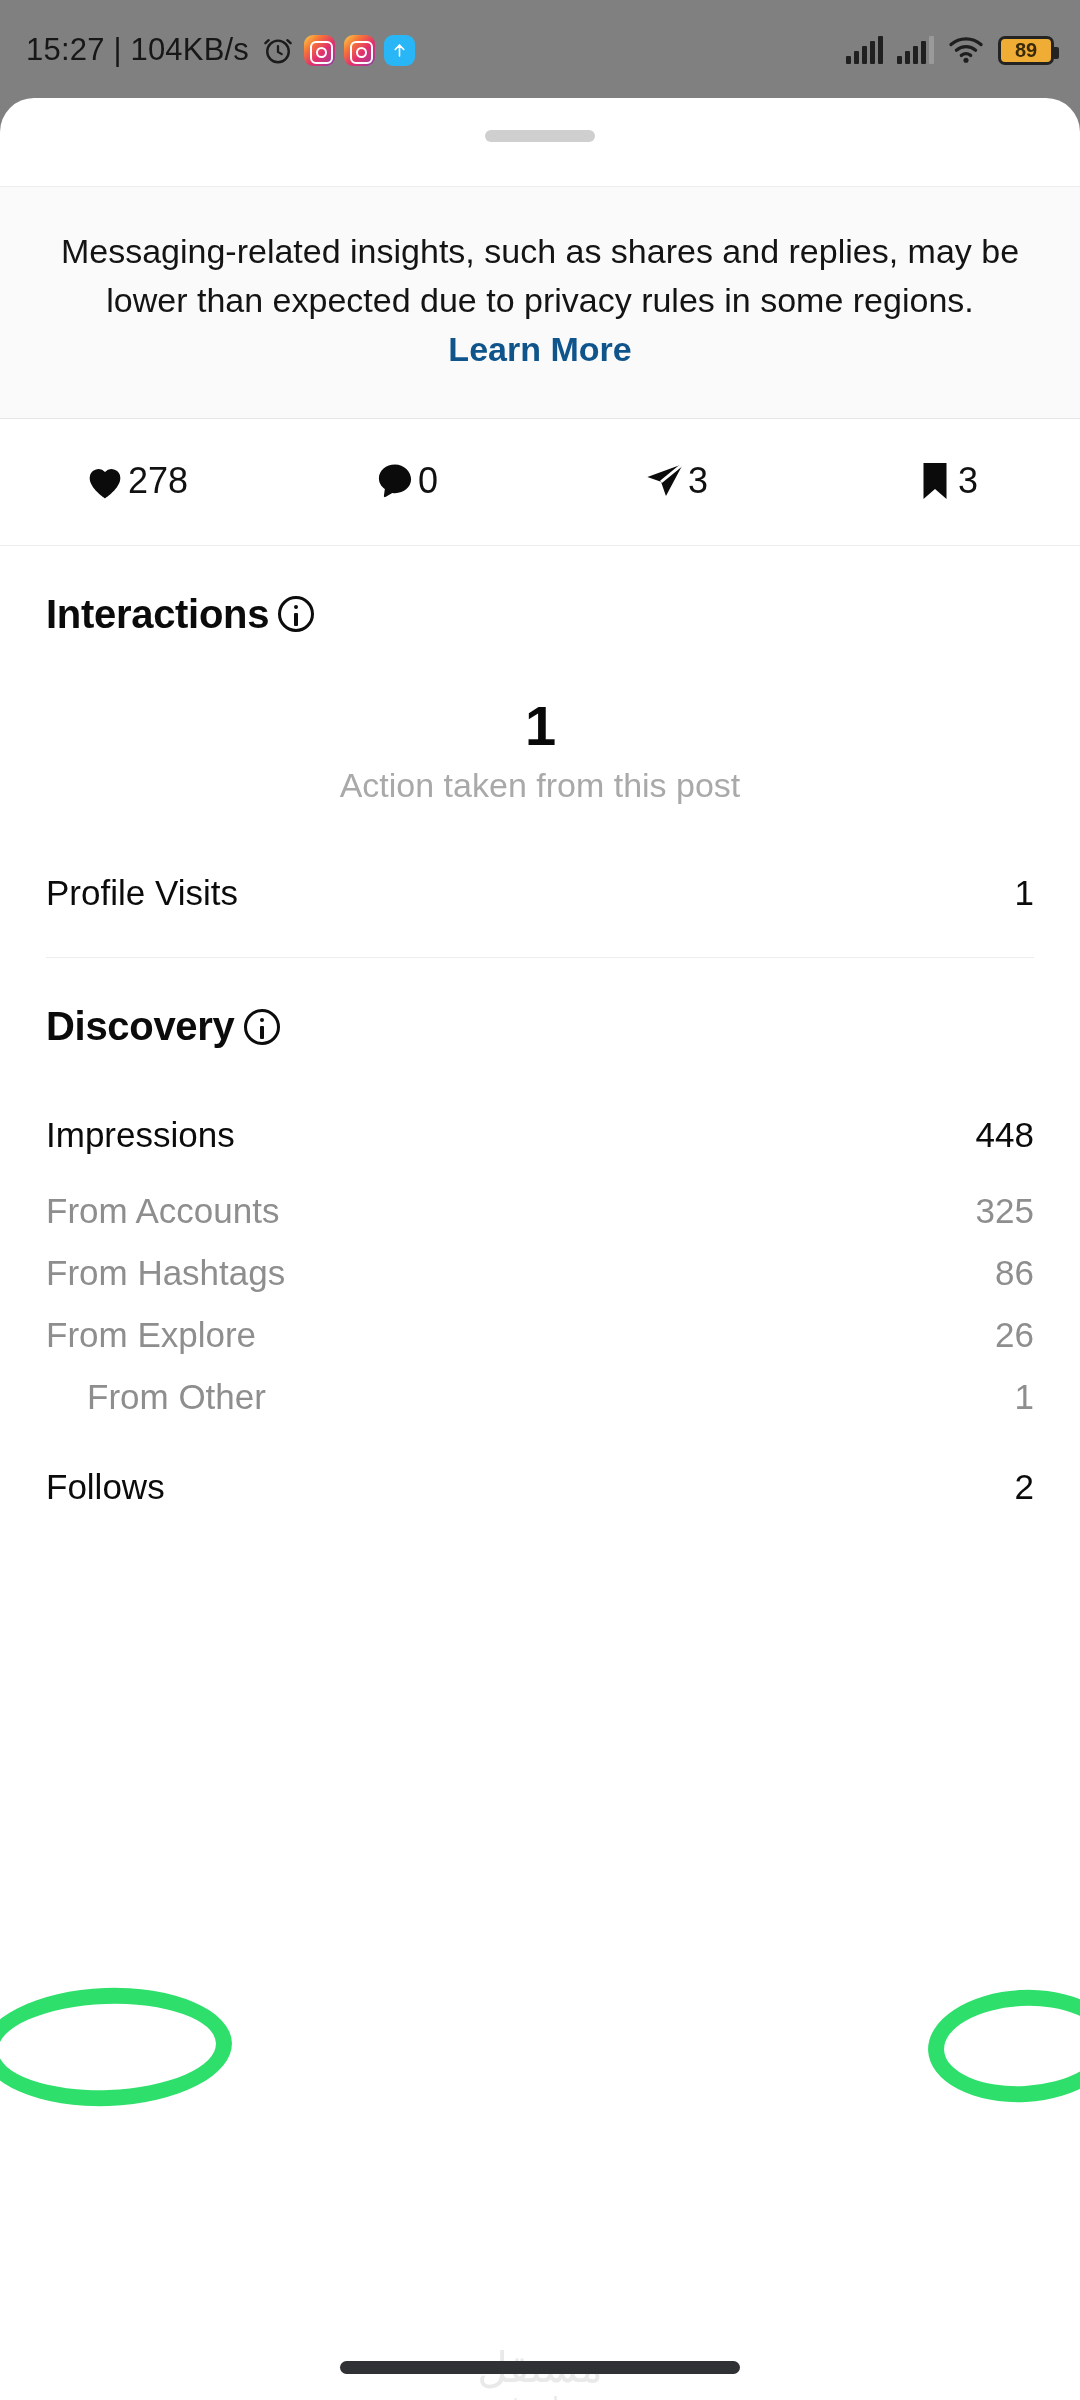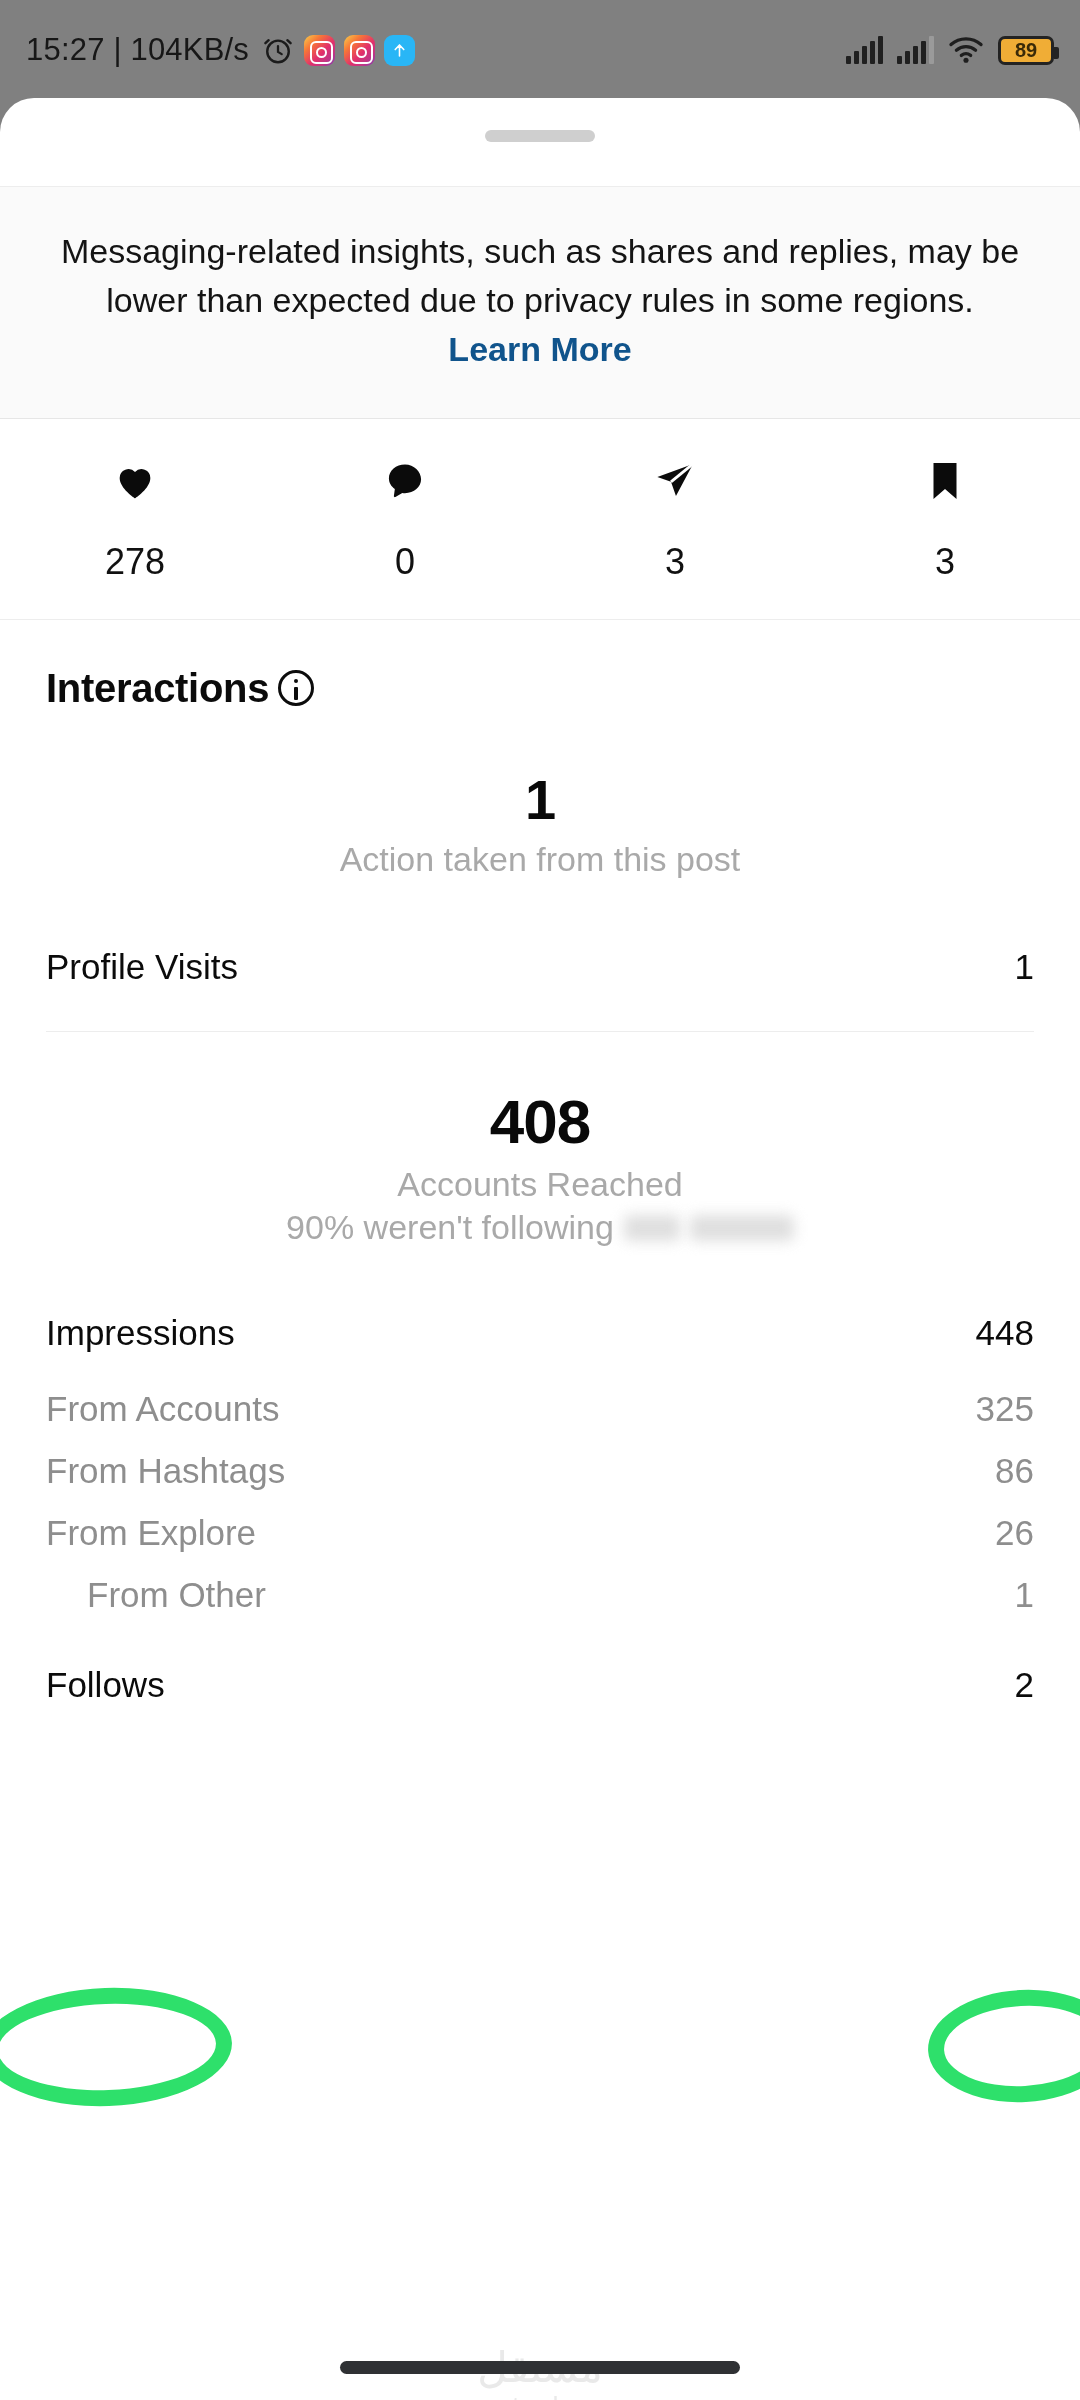--- a/index.html
+++ b/index.html
@@ -85,21 +85,21 @@
   #notice p {
     font-size:34px; line-height:1.44; color:#141414;
   }
   #notice a { color:#10548c; text-decoration:none; font-weight:bold; }
 
   
   #engagement {
     display:flex; padding:34px 0 36px; border-bottom:1.5px solid #ededed;
   }
   .eng-item {
-    flex:1; display:flex; flex-direction:column; align-items:center; gap:32px;justify-content:center;
+    flex:1; display:flex; flex-direction:row; align-items:center; gap:0;justify-content:center;
   }
   .eng-icon { height:56px; display:flex; align-items:center; justify-content:center; }
   .eng-val { font-size:36px; color:#111; }
 
   
   .section { padding:0 46px; }
   .sec-head {
     display:flex; align-items:center; gap:9px;
     padding-top:46px;
   }
@@ -274,30 +274,25 @@
       </div>
 
       <div class="stat-row primary" style="margin-top:68px;">
         <span>Profile Visits</span>
         <span>1</span>
       </div>
       <div class="divider" style="margin-top:44px;"></div>
     </div>
 
     <div class="section">
-
-      <div class="hero" style="margin-top:54px;">
-        <div class="hero-num" style="font-size:62px;">408</div>
-        <div class="hero-sub">Accounts Reached</div>
-        <div class="hero-sub2">
-          <span>90% weren't following</span>
-          <span class="blur-chip w1"></span>
-          <span class="blur-chip w2"></span>
-        </div>
-      </div>
+      <div class="sec-head">
+        <span class="sec-title">Discovery</span>
+        <span class="info-icon"></span>
+      </div>
+
 
       <div class="stat-row primary" style="margin-top:66px;">
         <span>Impressions</span>
         <span>448</span>
       </div>
 
       <div class="stat-row sub" style="margin-top:36px;">
         <span>From Accounts</span>
         <span>325</span>
       </div>

